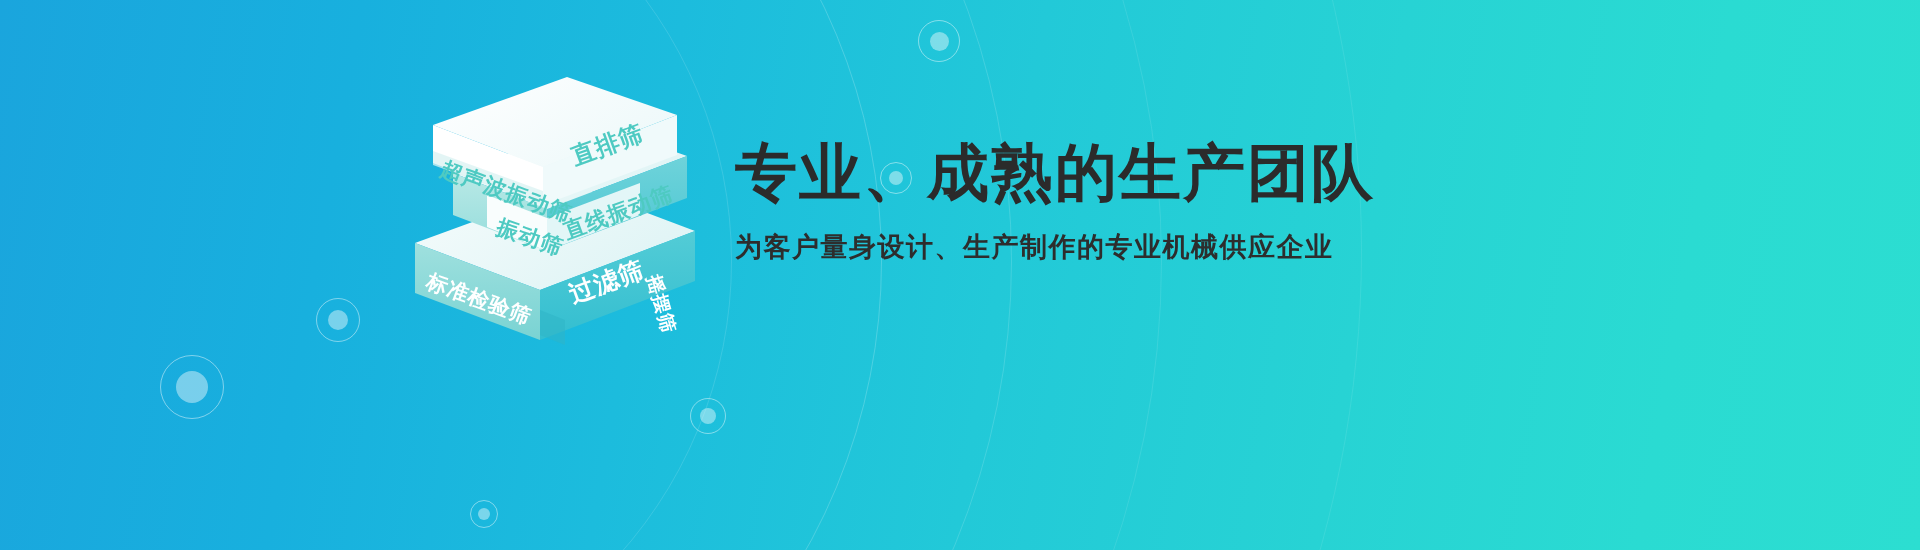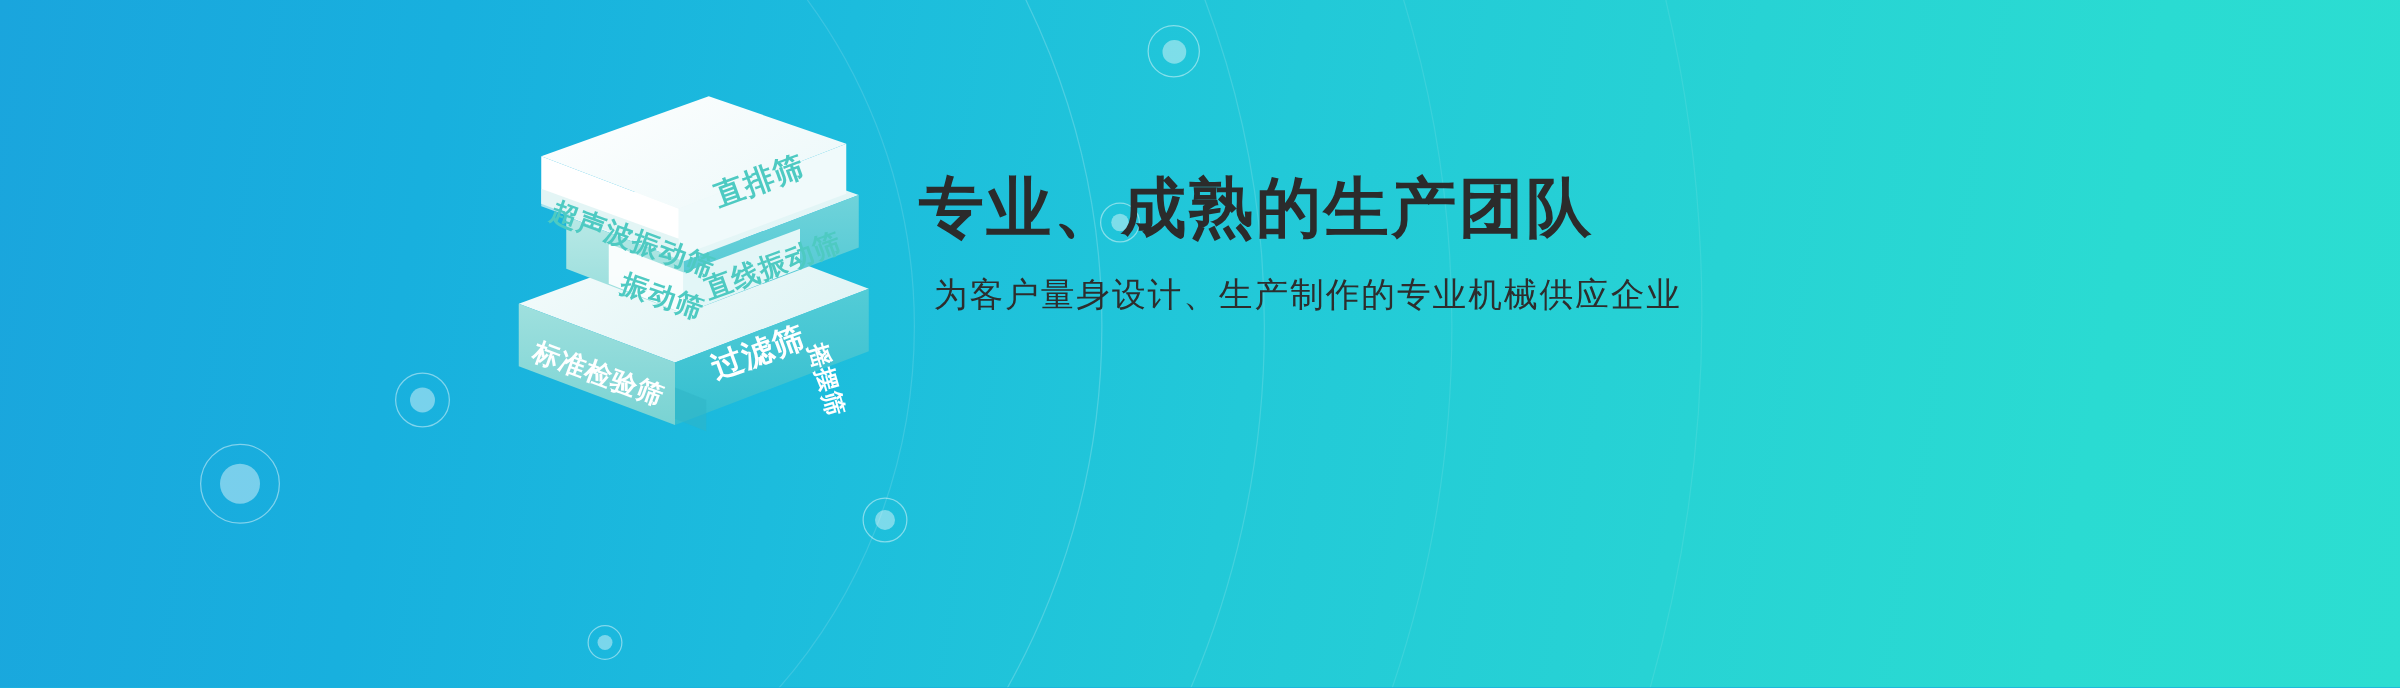--- a/index.html
+++ b/index.html
@@ -47,26 +47,26 @@
   .cube-wrap{position:absolute;left:395px;top:55px;width:330px;height:290px;}
   .cube-wrap svg{display:block;width:330px;height:290px;overflow:visible;}
   .cube-label{
     font-family:"DejaVu Sans","Liberation Sans",sans-serif;
     font-weight:bold;letter-spacing:1px;
   }
 
   
   .copy{position:absolute;left:735px;top:138px;}
   .headline{
-    font-size:52px;font-weight:bold;color:#2b2b2b;line-height:1.12;
+    font-size:62px;font-weight:bold;color:#2b2b2b;line-height:1.12;
     letter-spacing:2px;margin:0;white-space:nowrap;
   }
   .subline{
-    margin:22px 0 0 12px;font-size:27px;color:#2d2d2d;letter-spacing:1.5px;
-    white-space:nowrap;font-weight:normal;
+    margin:22px 0 0 0;font-size:27px;color:#2d2d2d;letter-spacing:1.5px;
+    white-space:nowrap;font-weight:bold;
   }
 </style>
 </head>
 <body>
 
 <div class="banner">
 
   <div class="bg-layer">
     <div class="arc a1"></div>
     <div class="arc a2"></div>

